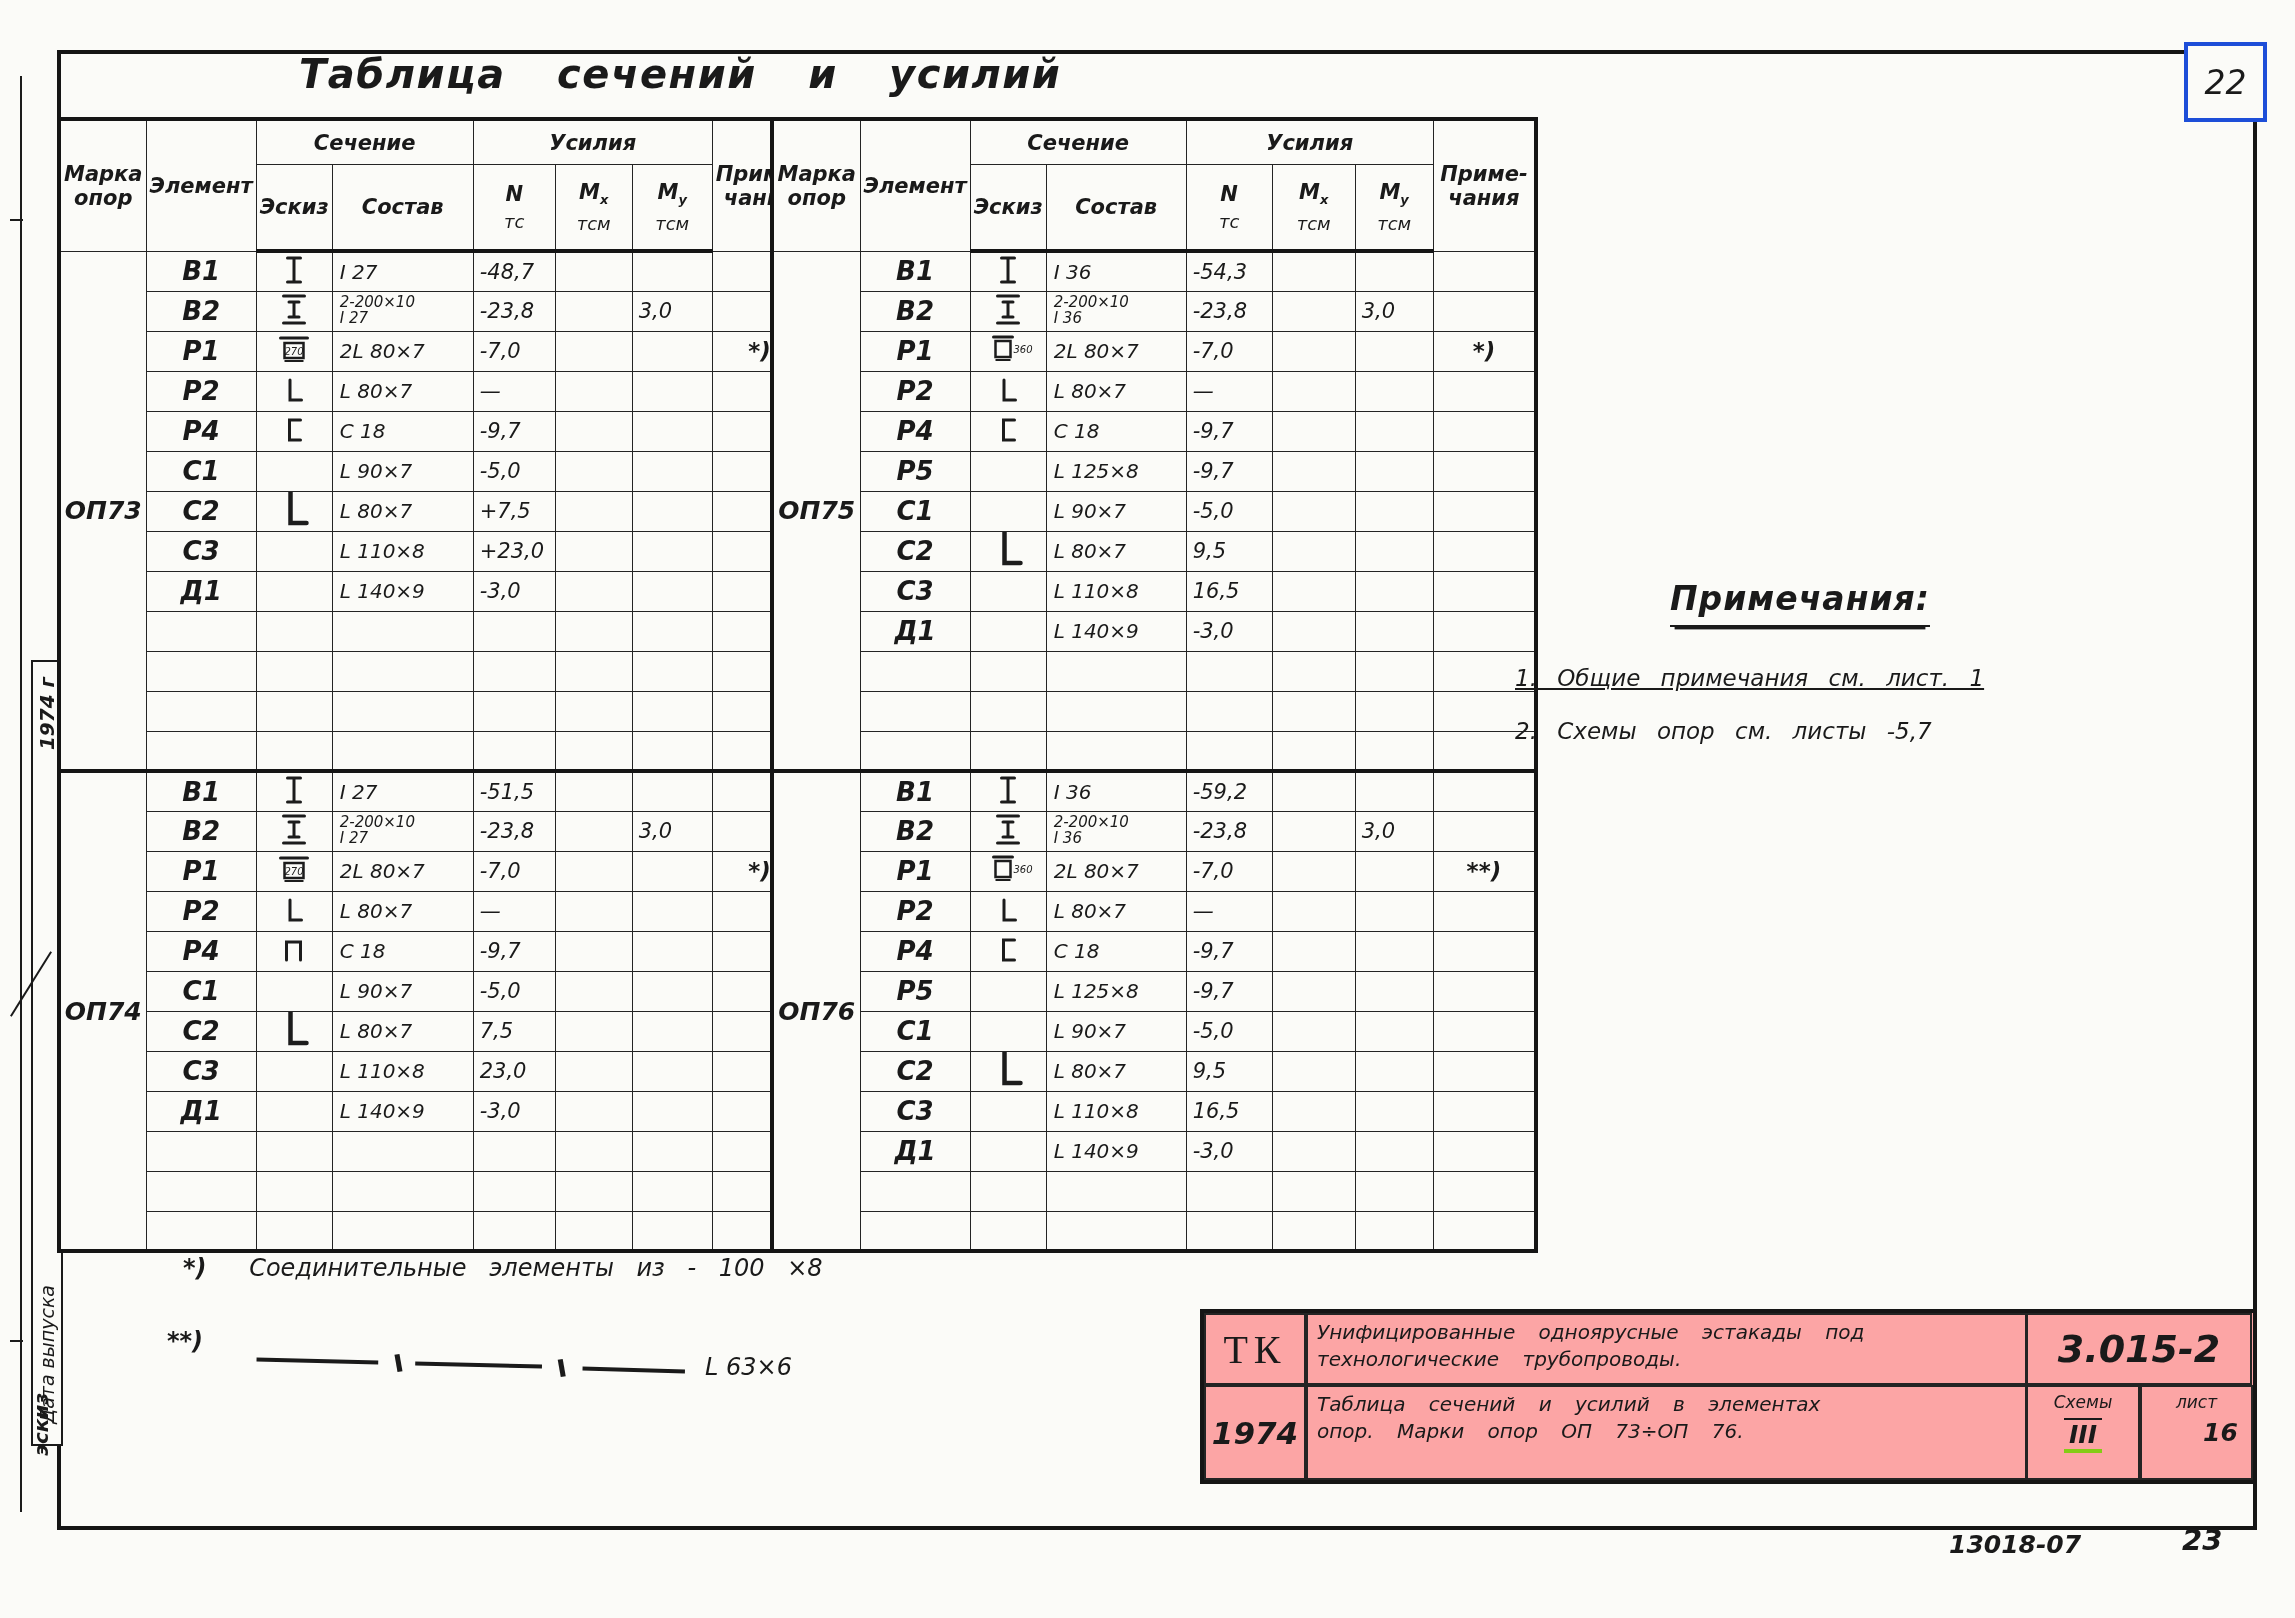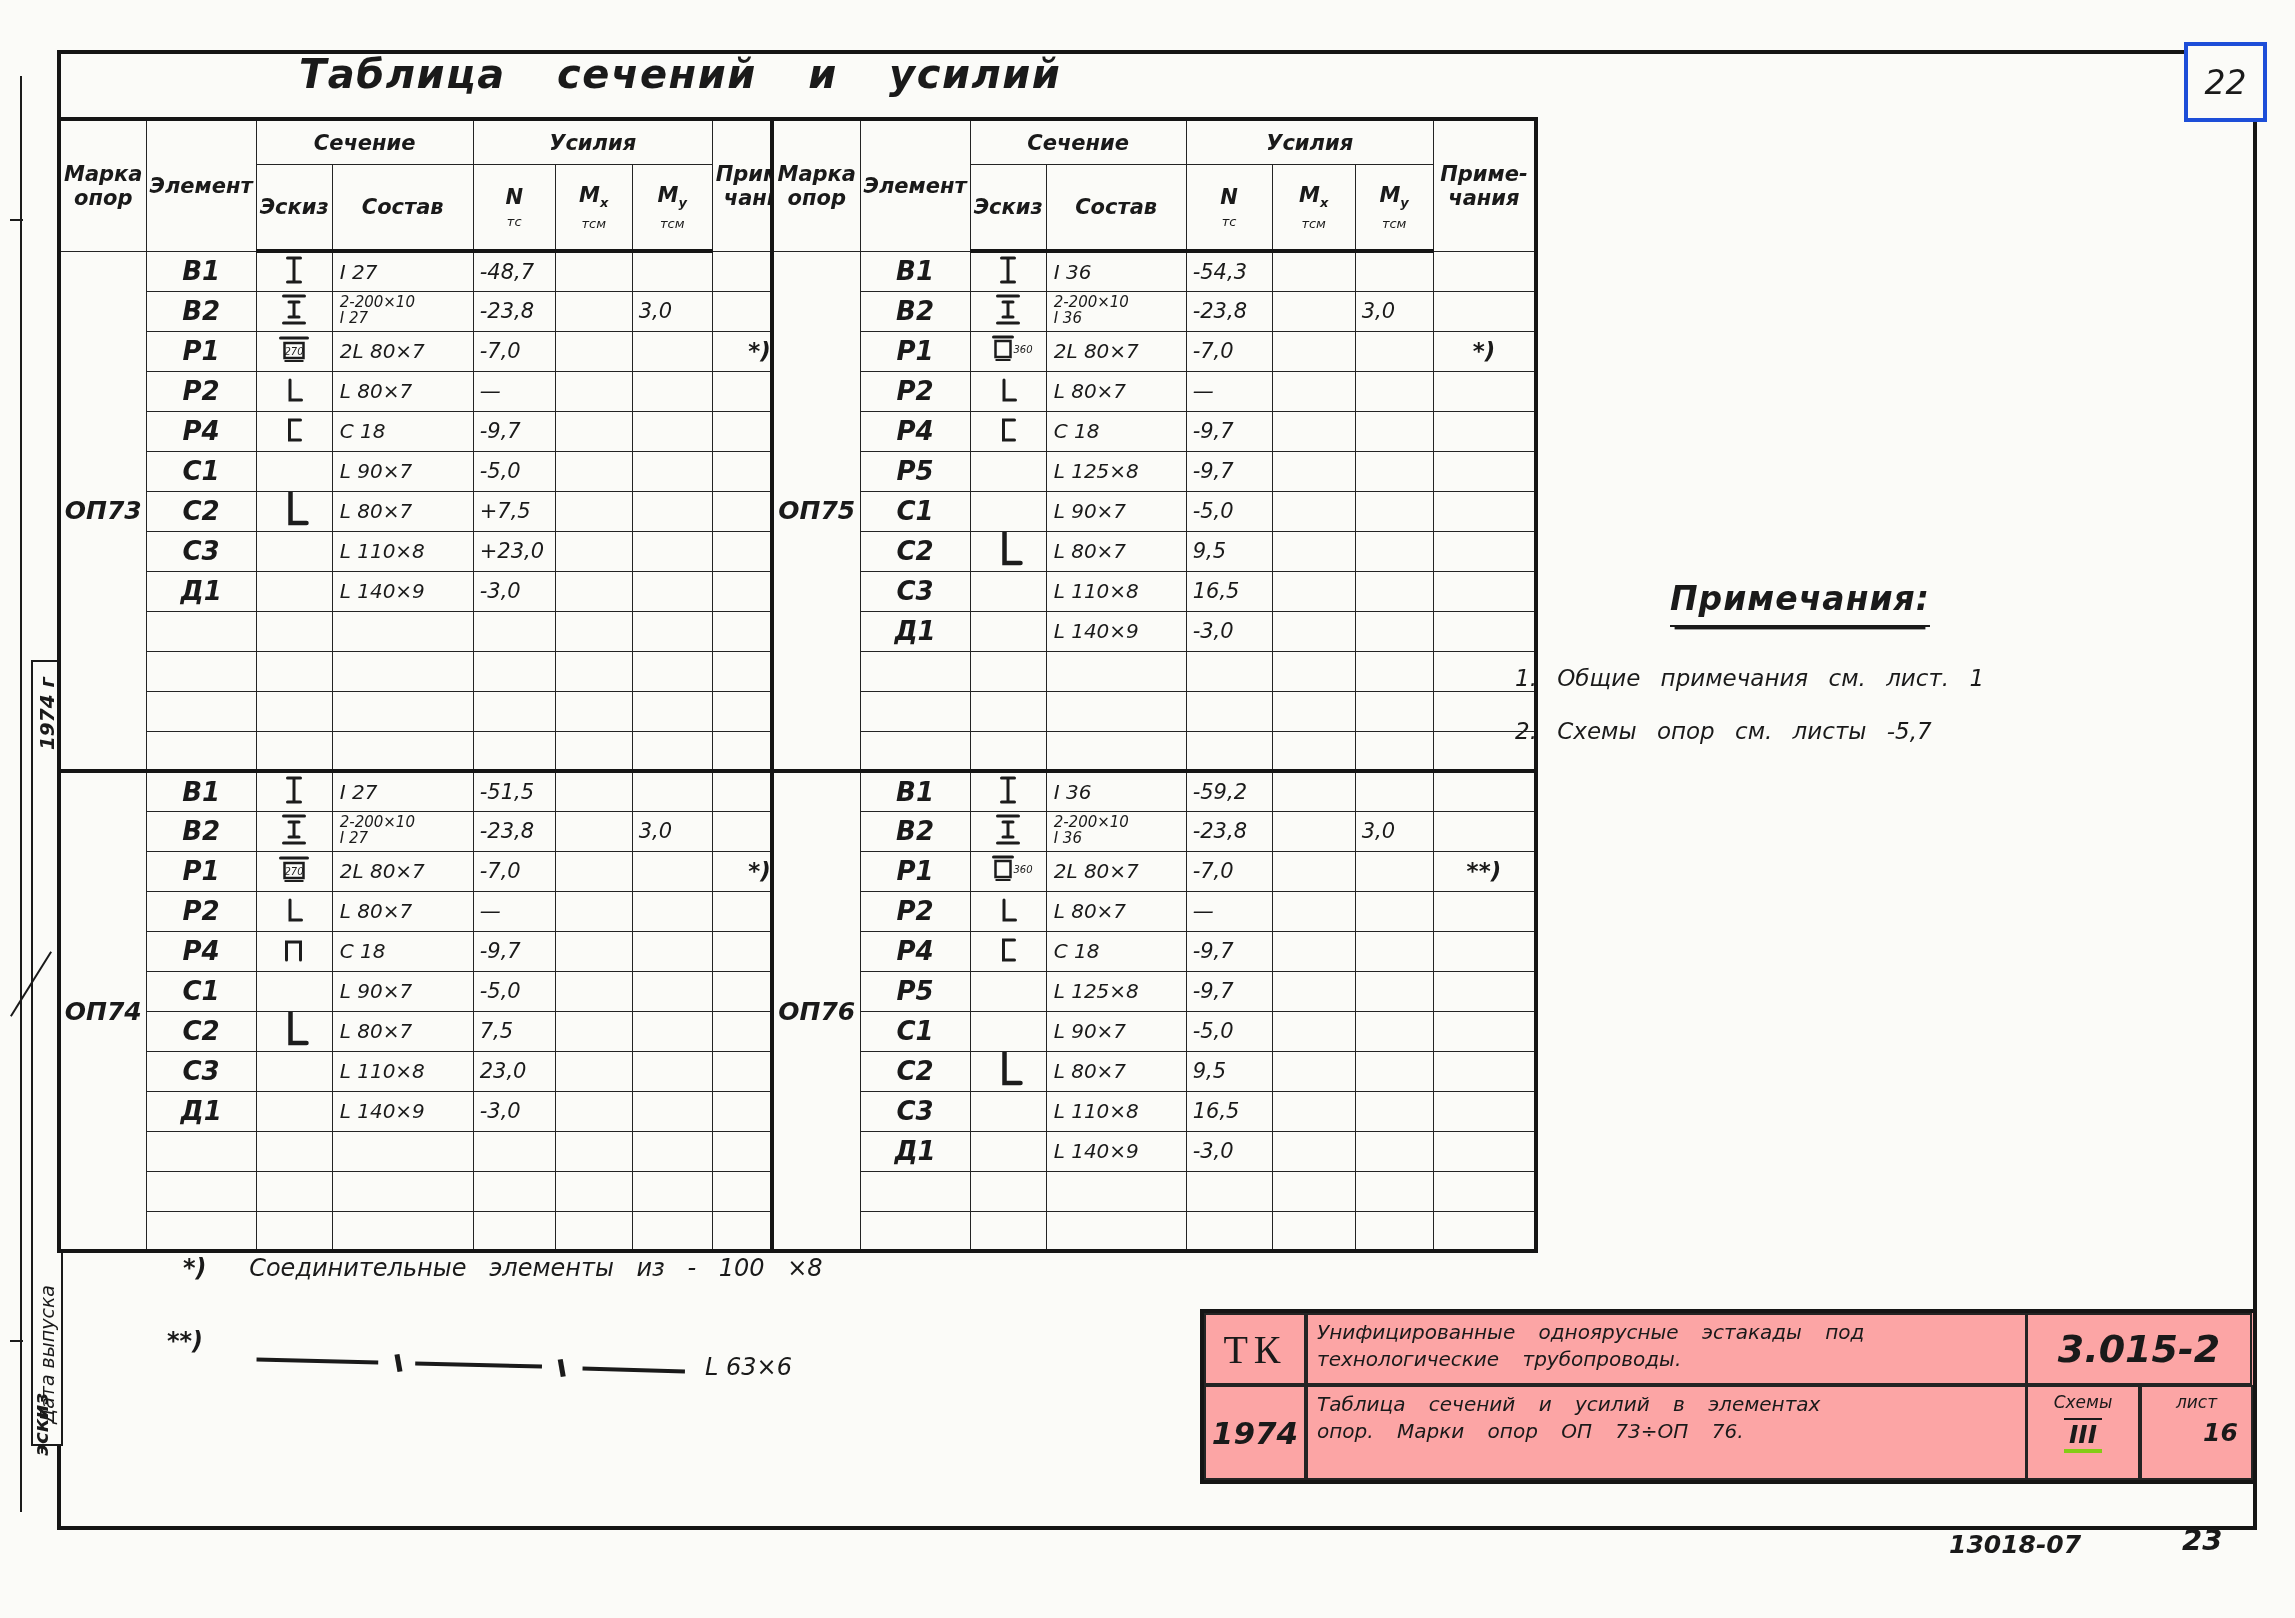--- a/index.html
+++ b/index.html
@@ -33,21 +33,21 @@
   .dtable thead th{border-bottom-width:1.5px;}
   .dtable thead tr.h2 th{border-bottom:4px solid #151515;}
   .dtable tbody tr{height:40px;}
   .dtable td.c-el{font-size:26px;font-weight:600;}
   .dtable td.c-comp{font-size:20px;text-align:left;padding-left:7px;}
   .dtable td.c-comp .two{font-size:15px;line-height:1.05;}
   .dtable td.c-num{font-size:21px;text-align:left;padding-left:6px;}
   .dtable td.c-note{font-size:23px;font-weight:600;}
   .dtable td.c-mark{font-size:25px;font-weight:600;}
   .dtable tr.sec2 td{border-top:4px solid #151515;}
-  .unit{display:block;font-size:13px;font-weight:400;margin-top:5px;}
+  .unit{display:block;font-size:18px;font-weight:400;margin-top:5px;}
   sub{font-size:13px;}
 
   
   #notes-title{left:1670px;top:579px;font-size:33px;font-style:italic;font-weight:600;
                letter-spacing:1px;border-bottom:2.5px solid #1a1a1a;padding-bottom:7px;
                box-shadow:0 7px 0 -4.6px #1a1a1a;}
   .note-item{font-size:23px;font-style:italic;word-spacing:13px;}
   #note-1{left:1515px;top:665px;}
   #note-2{left:1515px;top:718px;}
 
@@ -700,21 +700,21 @@
             <td></td>
             <td></td>
             <td></td>
             <td></td>
           </tr>
         </tbody>
       </table>
     </div>
 
   <div id="notes-title" class="abs" style="white-space: pre-line;">Примечания:</div>
-  <div id="note-1" class="abs note-item" style="white-space: pre-line;">1.  Общие  примечания   см. лист.  1</div>
+  <div id="note-1" class="abs note-item" style="white-space: pre-line; text-decoration: underline;">1.  Общие  примечания   см. лист.  1</div>
   <div id="note-2" class="abs note-item" style="white-space: pre-line;">2.  Схемы  опор   см.   листы  -5,7</div>
 
   <div id="fn1" class="abs fnote">
     <span class="star" style="white-space: pre-line;">*)</span>
     <span style="white-space: pre-line;">Соединительные   элементы  из   - 100 ×8</span>
   </div>
   <div id="fn2-star" class="abs fnote" style="white-space: pre-line;">**)</div>
   <svg class="abs" style="left:254px;top:1345px;" width="436" height="41" viewBox="0 0 860 80">
     <path d="M5 28 L245 34" stroke="#1a1a1a" stroke-width="8" fill="none"></path>
     <path d="M282 18 L288 52" stroke="#1a1a1a" stroke-width="10" fill="none"></path>

